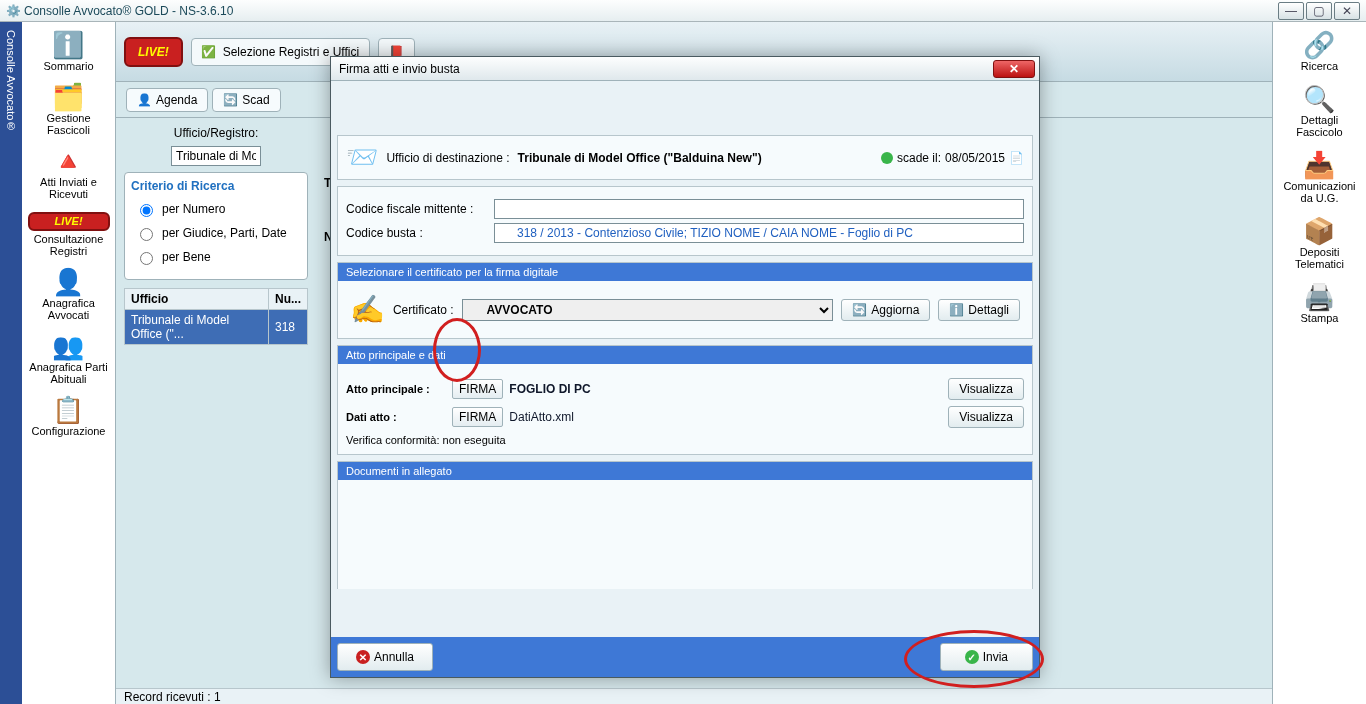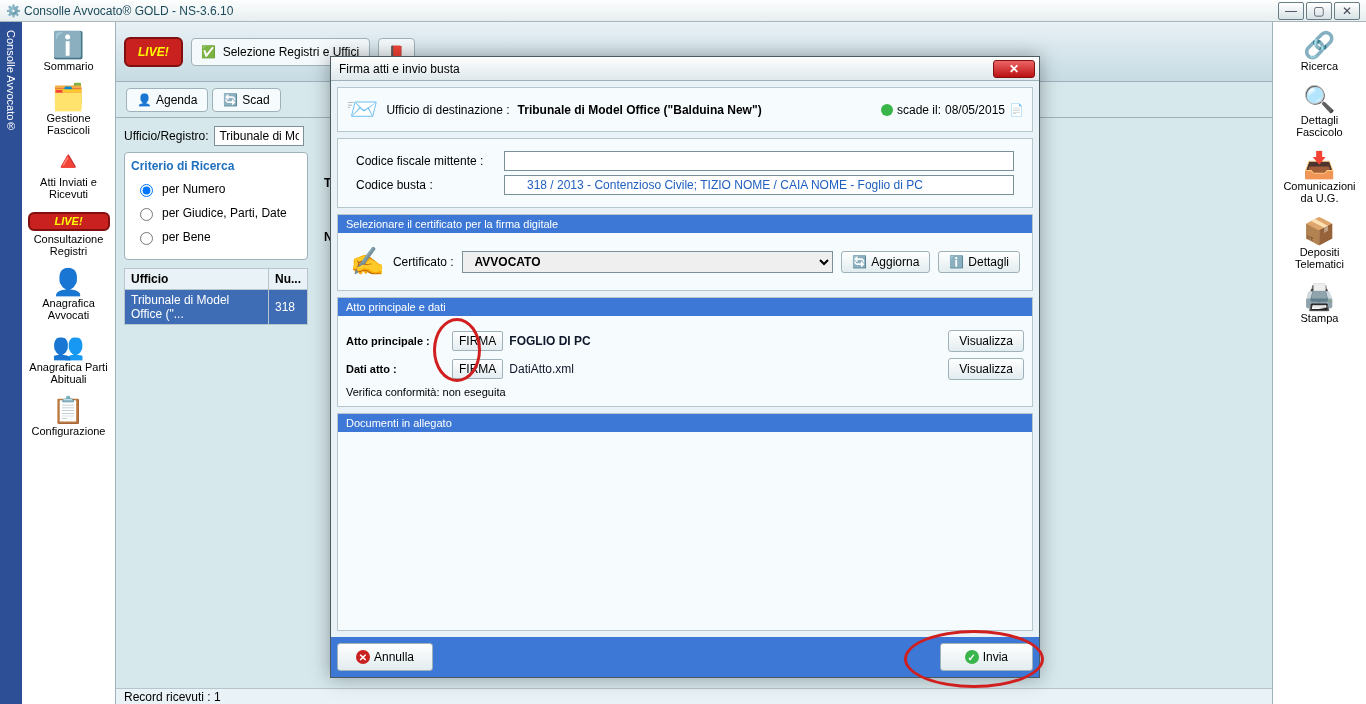--- a/index.html
+++ b/index.html
@@ -17,55 +17,55 @@
 .nav-item .nicon{font-size:26px;line-height:1;}
 .nav-item .nlabel{font-size:11px;color:#000;margin-top:2px;}
 .main{flex:1;position:relative;background:#d6e8ec;}
 .topbar{height:60px;background:linear-gradient(#e8f1f5,#c6dbe3);border-bottom:1px solid #9fb2b9;display:flex;align-items:center;padding:0 8px;gap:8px;}
 .livebadge{background:#c92020;color:#fffb00;font-weight:bold;padding:6px 12px;border-radius:6px;font-style:italic;border:2px solid #801010;}
 .tabbtn{background:#f4f9fb;border:1px solid #9fb2b9;border-radius:4px;padding:6px 10px;display:flex;align-items:center;gap:6px;}
 .toolbar2{height:36px;border-bottom:1px solid #9fb2b9;display:flex;align-items:center;padding:0 10px;gap:4px;}
 .tbtn{background:#f6fbfd;border:1px solid #9fb2b9;border-radius:4px;padding:4px 10px;display:flex;align-items:center;gap:4px;}
 .content{display:flex;position:relative;height:586px;}
 .filters{margin:8px;}
-.filters .row{display:flex;align-items:center;gap:6px;margin-bottom:6px;}
+.filters .row{display:flex;align-items:center;gap:6px;margin-bottom:6px;flex-direction:column;}
 .filters label{color:#000;}
 .filters input[type=text],.filters select{border:1px solid #7a8f97;padding:2px 4px;background:#fff;}
 .crit{background:#fff;border:1px solid #9fb2b9;border-radius:4px;padding:6px 10px;}
 .crit .legend{color:#2070c0;font-weight:bold;margin-bottom:6px;margin-left:-4px;}
 .crit .opt{display:flex;align-items:center;gap:6px;margin:8px 0;}
 .grid{margin:8px;}
 .grid table{width:100%;border-collapse:collapse;}
 .grid th{background:#e9f2f6;border:1px solid #b7c6cc;text-align:left;padding:3px 6px;color:#000;}
 .grid td{border:1px solid #b7c6cc;padding:3px 6px;background:#3e6db5;color:#fff;}
 .statusbar{position:absolute;bottom:0;left:0;right:0;height:16px;background:#e9f2f6;border-top:1px solid #b7c6cc;padding:0 8px;display:flex;align-items:center;font-size:11px;}
 .right-nav{width:94px;background:#fff;border-left:1px solid #9fb2b9;display:flex;flex-direction:column;align-items:center;padding-top:6px;gap:6px;}
 
 
-.modal{position:absolute;left:330px;top:56px;width:710px;height:622px;background:#e9f2f6;border:1px solid #4a5a60;box-shadow:0 0 18px rgba(0,0,0,.35);z-index:20;display:flex;flex-direction:column;}
+.modal{position:absolute;left:330px;top:56px;width:710px;height:622px;background:#e9f2f6;border:1px solid #4a5a60;box-shadow:0 0 18px rgba(0,0,0,.35);z-index:20;display:flex;flex-direction:column;gap:48px;}
 .modal-title{height:24px;background:linear-gradient(#fdfefe,#dfe8ec);border-bottom:1px solid #9fb2b9;display:flex;align-items:center;padding:0 4px 0 8px;color:#000;}
 .modal-title .t{flex:1;}
 .closex{background:linear-gradient(#e66,#b11);color:#fff;border:1px solid #801010;border-radius:3px;width:42px;height:18px;display:flex;align-items:center;justify-content:center;font-weight:bold;}
 .modal-body{flex:1;padding:6px;display:flex;flex-direction:column;gap:6px;overflow:hidden;}
 .dest{border:1px solid #b7c6cc;background:#f6fbfd;padding:6px 8px;display:flex;align-items:center;gap:8px;}
 .dest .big{font-size:26px;}
 .dest .lbl{color:#000;}
 .dest .val{font-weight:bold;color:#000;}
 .dest .spacer{flex:1;}
 .dest .expiry{display:flex;align-items:center;gap:4px;color:#000;}
 .greendot{width:12px;height:12px;border-radius:50%;background:#39b54a;display:inline-block;}
 .box{border:1px solid #b7c6cc;background:#f6fbfd;}
 .box .hdr{background:#3e78d6;color:#fff;padding:3px 8px;font-size:11px;}
 .box .inner{padding:8px;}
-.row2{display:flex;align-items:center;gap:8px;margin:4px 10px;}
+.row2{display:flex;align-items:center;gap:8px;margin:4px 0;}
 .row2 .lbl{width:140px;}
 .row2 .field{flex:1;border:1px solid #7a8f97;padding:2px 22px;background:#fff;color:#2060c0;overflow:hidden;white-space:nowrap;}
 .row2 .fieldw{flex:1;border:1px solid #7a8f97;padding:2px 6px;background:#fff;}
 .certrow{display:flex;align-items:center;gap:8px;padding:4px;}
-.certrow select{flex:1;border:1px solid #7a8f97;padding:2px 8px;font-weight:bold;}
+.certrow select{flex:1;border:1px solid #7a8f97;padding:2px 20px;font-weight:bold;}
 .btn{background:linear-gradient(#fff,#e2ecef);border:1px solid #9fb2b9;border-radius:3px;padding:3px 10px;display:flex;align-items:center;gap:4px;cursor:pointer;}
 .attrow{display:flex;align-items:center;gap:6px;margin:6px 0;}
 .attrow .lbl{width:100px;font-weight:bold;color:#000;font-size:11px;}
 .firma{border:1px solid #9fb2b9;background:linear-gradient(#fff,#e4edf1);padding:2px 6px;border-radius:2px;cursor:pointer;position:relative;z-index:2;}
 .attrow .fname{font-weight:bold;color:#0f172a;}
 .attrow .spacer{flex:1;}
 .ver{color:#000;font-size:11px;margin-top:4px;}
 .allegati{flex:1;}
 .modal-footer{background:#3e78d6;padding:6px;display:flex;align-items:center;gap:8px;}
 .modal-footer .spacer{flex:1;}

